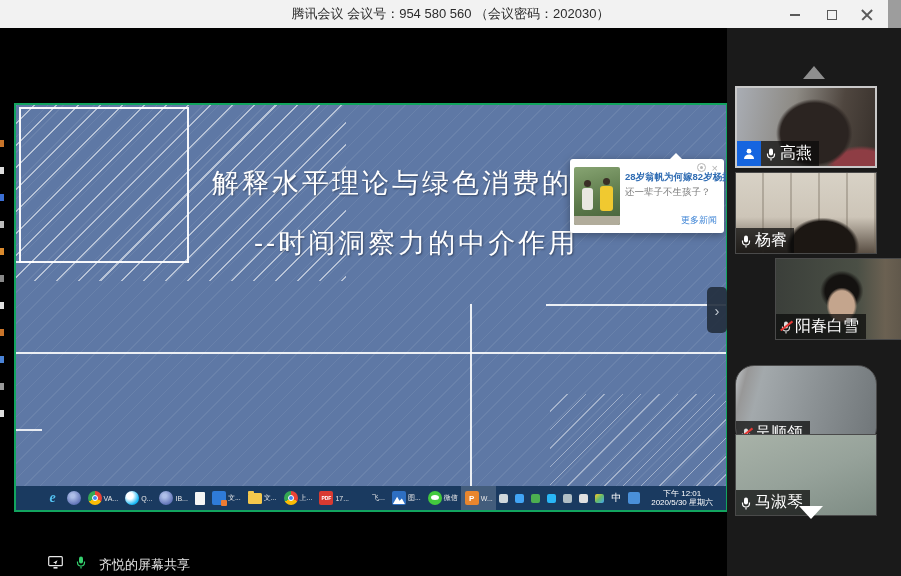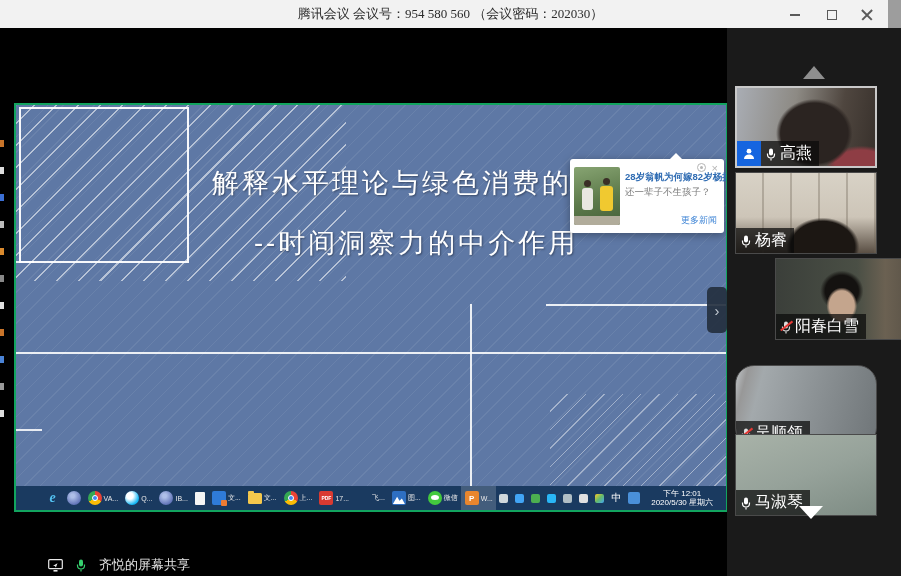--- a/index.html
+++ b/index.html
@@ -1,21 +1,21 @@
 <!DOCTYPE html>
 <html><head>
 <meta charset="utf-8">
 <style>
   html,body{margin:0;padding:0;background:#000;}
   body{width:901px;height:576px;position:relative;overflow:hidden;
        font-family:"Liberation Sans",sans-serif;-webkit-font-smoothing:antialiased;}
   .abs{position:absolute;}
 
   
-  #titlebar{left:0;top:0;width:901px;height:28px;background:#f2f2f2;font-family:Liberation Serif, serif;}
+  #titlebar{left:0;top:0;width:901px;height:28px;background:#f2f2f2;}
   #titlebar .title{width:100%;text-align:center;line-height:28px;font-size:13px;color:#2b2b2b;}
   .win-controls{right:28px;top:0;height:28px;display:flex;align-items:center;gap:24px;}
   .wc{width:12px;height:12px;position:relative;cursor:default;}
   .wc-min::after{content:"";position:absolute;left:1px;top:6px;width:10px;height:1.5px;background:#5a5a5a;}
   .wc-max::after{content:"";position:absolute;left:1.5px;top:1.5px;width:8px;height:8px;border:1.4px solid #5a5a5a;}
   .wc-close::before,.wc-close::after{content:"";position:absolute;left:-1px;top:5.5px;width:14px;height:1.5px;background:#5a5a5a;}
   .wc-close::before{transform:rotate(45deg);} .wc-close::after{transform:rotate(-45deg);}
   #tb-corner{right:0;top:0;width:13px;height:28px;background:#9d9d9d;}
 
   
@@ -146,21 +146,21 @@
   #v5{top:406px;background:linear-gradient(160deg,#a8b2a8 0%,#96a29a 50%,#7e8c84 100%);}
   .badge-row{position:absolute;left:0;bottom:0;display:flex;align-items:stretch;}
   .host-badge{width:24px;background:#1565e0;display:flex;align-items:center;justify-content:center;}
   .name-badge{background:rgba(10,10,10,.72);display:flex;align-items:center;gap:4px;padding:2px 7px 2px 5px;}
   .name-badge span{color:#fff;font-size:16px;white-space:nowrap;}
   .mic-wrap{position:relative;width:10px;height:13px;flex:0 0 auto;}
   .mic-wrap.muted::after{content:"";position:absolute;left:-2px;top:5px;width:15px;height:1.6px;
      background:#e53935;transform:rotate(-38deg);}
 
   
-  #banner{left:48px;top:556px;display:flex;align-items:center;gap:13px;}
+  #banner{left:48px;top:556px;display:flex;align-items:flex-start;gap:13px;}
   #banner .txt{color:#e3e3e3;font-size:13px;}
 </style>
 </head>
 <body>
 
 <div id="titlebar" class="abs">
   <div class="title">腾讯会议 会议号：954 580 560 （会议密码：202030）</div>
   <div class="win-controls abs">
     <div class="wc wc-min"></div>
     <div class="wc wc-max"></div>

